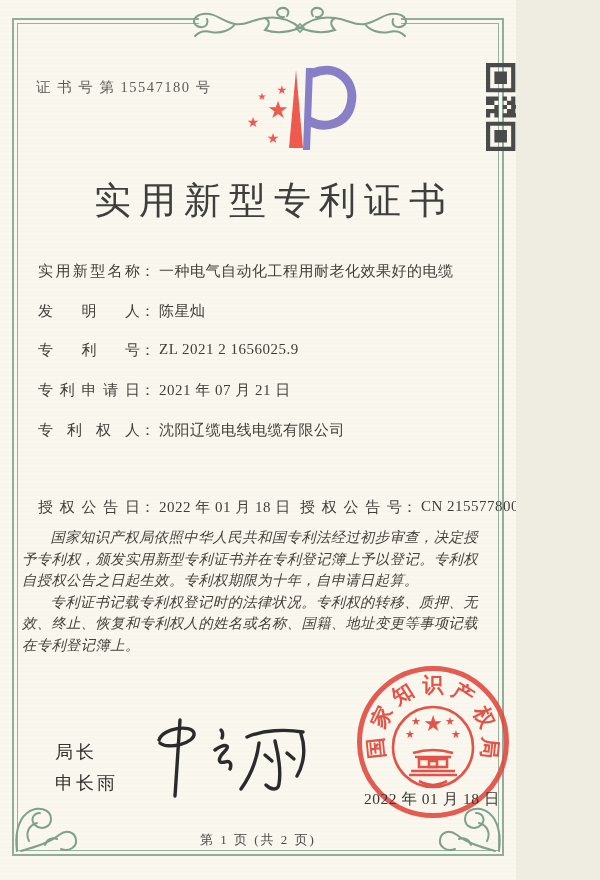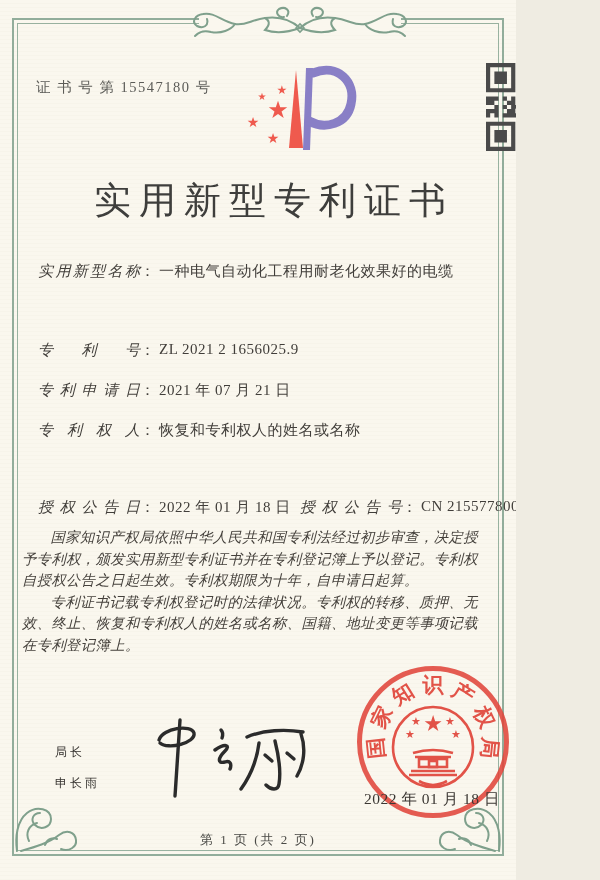--- a/index.html
+++ b/index.html
@@ -27,31 +27,31 @@
     border:1px solid var(--border_green);opacity:.8;}
   
   .cert-no{position:absolute;left:36px;top:78px;font-size:14.5px;color:#5c5c58;letter-spacing:1.5px;}
   .logo{position:absolute;left:237px;top:60px;width:128px;height:108px;}
   .qr{position:absolute;left:486px;top:63px;width:88px;height:88px;}
   .title{position:absolute;left:0;right:0;top:176px;text-align:center;
     font-size:37px;font-weight:500;letter-spacing:8px;color:#3e3e3c;margin-left:32px;}
   
   .fields{position:absolute;left:38px;right:36px;top:0;height:100%;font-size:15px;color:#413e3a;}
   .frow{position:absolute;left:0;right:0;height:24px;white-space:nowrap;}
-  .flabel{display:inline-block;width:102px;text-align:justify;text-align-last:justify;vertical-align:top;font-style:italic;}
+  .flabel{display:inline-block;width:102px;text-align:justify;text-align-last:justify;vertical-align:top;}
   .fcolon{display:inline-block;vertical-align:top;}
   .fvalue{display:inline-block;margin-left:4px;letter-spacing:.5px;vertical-align:top;}
   .fpair2{position:absolute;left:262px;top:0;white-space:nowrap;}
   
   .paras{position:absolute;left:22px;right:38px;top:527px;
     font-size:14.3px;line-height:21.6px;letter-spacing:.4px;color:#45413c;
     font-style:italic;text-align:justify;}
   .paras p{text-indent:2em;}
   
-  .director{position:absolute;left:55px;top:737px;font-size:12px;letter-spacing:3px;line-height:31px;color:#34312e;}
+  .director{position:absolute;left:55px;top:737px;font-size:18px;letter-spacing:3px;line-height:31px;color:#34312e;}
   .signature{position:absolute;left:135px;top:712px;width:190px;height:95px;}
   .seal{position:absolute;left:357px;top:666px;width:152px;height:152px;
     border:5px solid rgba(224,70,59,.88);border-radius:50%;}
   .seal-char{position:absolute;left:50%;top:50%;
     transform:translate(-50%,-50%) rotate(var(--a)) translateY(-57px);
     font-size:21px;font-weight:600;color:var(--seal_red);opacity:.92;
     font-family:"Liberation Serif",serif;}
   .emblem{position:absolute;left:50%;top:53%;transform:translate(-50%,-50%);}
   .seal-date{position:absolute;left:364px;top:789px;font-size:15.5px;letter-spacing:.5px;
     color:#3b3733;white-space:nowrap;}
@@ -102,28 +102,31 @@
   <svg class="qr" viewBox="0 0 84 84">
     <path id="qr-path" fill="#4a4a4a" fill-rule="evenodd" d="M32,0h4v4h-4zM40,0h4v4h-4zM44,0h4v4h-4zM48,0h4v4h-4zM32,4h4v4h-4zM36,4h4v4h-4zM36,8h4v4h-4zM40,8h4v4h-4zM44,8h4v4h-4zM40,12h4v4h-4zM44,12h4v4h-4zM48,12h4v4h-4zM40,16h4v4h-4zM48,16h4v4h-4zM32,20h4v4h-4zM36,20h4v4h-4zM48,20h4v4h-4zM44,24h4v4h-4zM40,28h4v4h-4zM44,28h4v4h-4zM48,28h4v4h-4zM0,32h4v4h-4zM4,32h4v4h-4zM8,32h4v4h-4zM16,32h4v4h-4zM24,32h4v4h-4zM32,32h4v4h-4zM56,32h4v4h-4zM68,32h4v4h-4zM72,32h4v4h-4zM76,32h4v4h-4zM80,32h4v4h-4zM0,36h4v4h-4zM4,36h4v4h-4zM20,36h4v4h-4zM24,36h4v4h-4zM32,36h4v4h-4zM60,36h4v4h-4zM64,36h4v4h-4zM80,36h4v4h-4zM8,40h4v4h-4zM16,40h4v4h-4zM24,40h4v4h-4zM28,40h4v4h-4zM32,40h4v4h-4zM36,40h4v4h-4zM60,40h4v4h-4zM68,40h4v4h-4zM72,40h4v4h-4zM76,40h4v4h-4zM0,44h4v4h-4zM4,44h4v4h-4zM8,44h4v4h-4zM20,44h4v4h-4zM24,44h4v4h-4zM32,44h4v4h-4zM36,44h4v4h-4zM40,44h4v4h-4zM60,44h4v4h-4zM68,44h4v4h-4zM0,48h4v4h-4zM8,48h4v4h-4zM16,48h4v4h-4zM20,48h4v4h-4zM24,48h4v4h-4zM28,48h4v4h-4zM32,48h4v4h-4zM60,48h4v4h-4zM64,48h4v4h-4zM72,48h4v4h-4zM80,48h4v4h-4zM32,52h4v4h-4zM44,52h4v4h-4zM48,52h4v4h-4zM52,52h4v4h-4zM60,52h4v4h-4zM64,52h4v4h-4zM40,56h4v4h-4zM64,56h4v4h-4zM72,56h4v4h-4zM80,56h4v4h-4zM36,60h4v4h-4zM48,60h4v4h-4zM56,60h4v4h-4zM60,60h4v4h-4zM64,60h4v4h-4zM76,60h4v4h-4zM80,60h4v4h-4zM32,64h4v4h-4zM48,64h4v4h-4zM52,64h4v4h-4zM56,64h4v4h-4zM60,64h4v4h-4zM64,64h4v4h-4zM68,64h4v4h-4zM72,64h4v4h-4zM44,68h4v4h-4zM48,68h4v4h-4zM52,68h4v4h-4zM56,68h4v4h-4zM60,68h4v4h-4zM68,68h4v4h-4zM72,68h4v4h-4zM44,72h4v4h-4zM56,72h4v4h-4zM76,72h4v4h-4zM80,72h4v4h-4zM40,76h4v4h-4zM48,76h4v4h-4zM52,76h4v4h-4zM56,76h4v4h-4zM36,80h4v4h-4zM40,80h4v4h-4zM60,80h4v4h-4zM68,80h4v4h-4zM72,80h4v4h-4zM80,80h4v4h-4zM0,0h28v28h-28z M4,4h20v20h-20z M8,8h12v12h-12zM56,0h28v28h-28z M60,4h20v20h-20z M64,8h12v12h-12zM0,56h28v28h-28z M4,60h20v20h-20z M8,64h12v12h-12z"></path>
   </svg>
 
   <div class="title">实用新型专利证书</div>
 
   <div class="fields">
     <div class="frow" style="top:262px">
       <span class="flabel">实用新型名称</span><span class="fcolon">：</span><span class="fvalue">一种电气自动化工程用耐老化效果好的电缆</span>
     </div>
+    <div class="frow" style="top:302px">
+      <span class="flabel">发明人</span><span class="fcolon">：</span><span class="fvalue">陈星灿</span>
+    </div>
     <div class="frow" style="top:341px">
       <span class="flabel">专利号</span><span class="fcolon">：</span><span class="fvalue">ZL 2021 2 1656025.9</span>
     </div>
     <div class="frow" style="top:381px">
       <span class="flabel">专利申请日</span><span class="fcolon">：</span><span class="fvalue">2021 年 07 月 21 日</span>
     </div>
     <div class="frow" style="top:421px">
-      <span class="flabel">专利权人</span><span class="fcolon">：</span><span class="fvalue">恢复和专利权人的姓名或名称</span>
+      <span class="flabel">专利权人</span><span class="fcolon">：</span><span class="fvalue">沈阳辽缆电线电缆有限公司</span>
     </div>
     <div class="frow" style="top:498px">
       <span class="flabel">授权公告日</span><span class="fcolon">：</span><span class="fvalue">2022 年 01 月 18 日</span>
       <span class="fpair2">
         <span class="flabel">授权公告号</span><span class="fcolon">：</span><span class="fvalue">CN 215577800 U</span>
       </span>
     </div>
   </div>
 
   <div class="paras">

